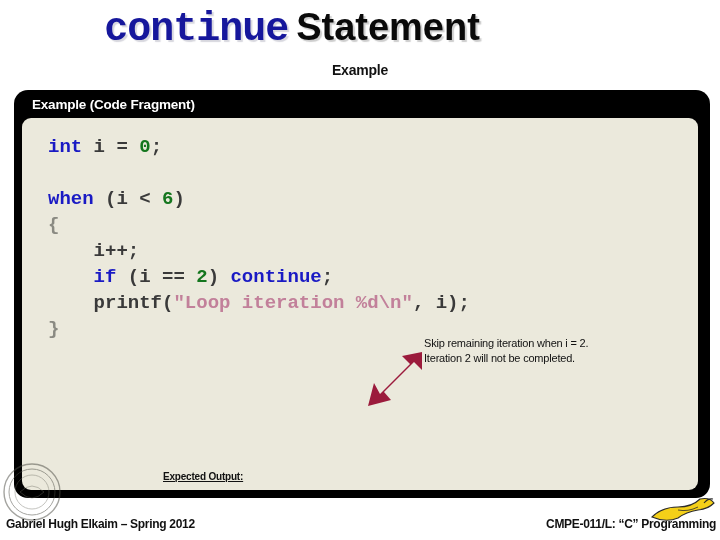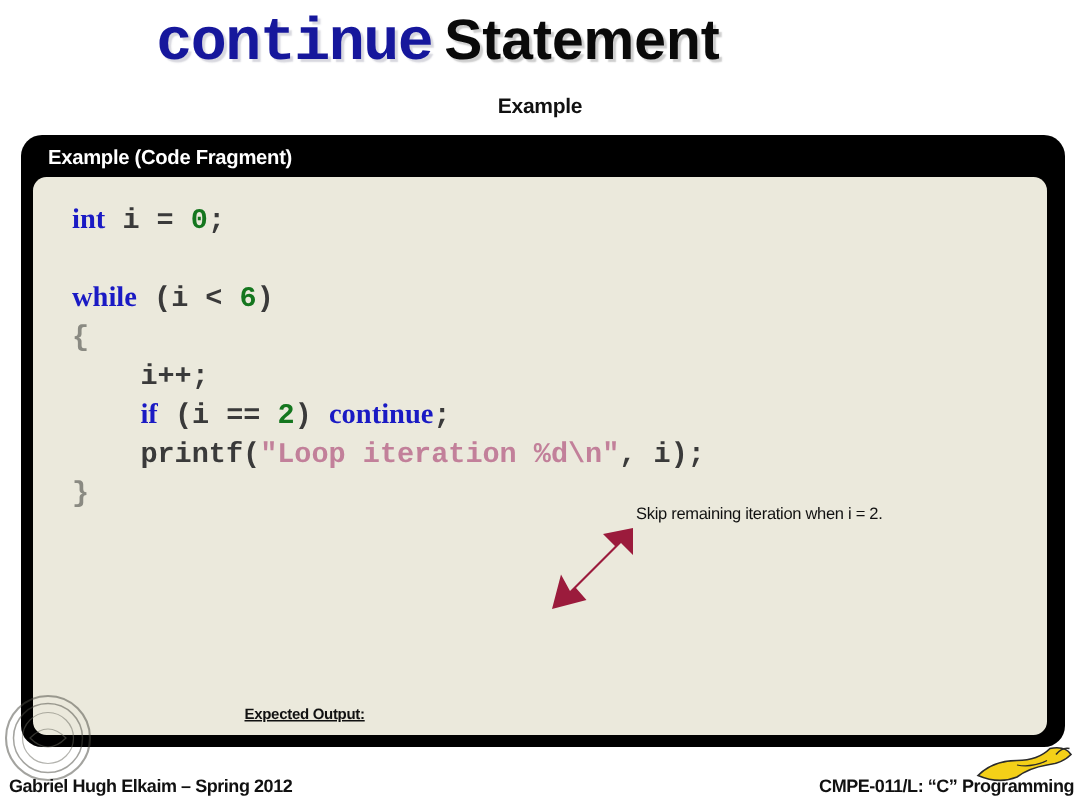--- a/index.html
+++ b/index.html
@@ -91,21 +91,21 @@
     position: absolute;
     left: 26px;
     top: 16px;
     font-family: "Liberation Mono", "DejaVu Sans Mono", monospace;
     font-size: 19px;
     font-weight: bold;
     line-height: 26px;
     white-space: pre;
     color: #3a3a3a;
   }
-  .kw   { color: #1a1ac4; font-family: Liberation Serif, serif; }
+  .kw   { color: #1a1ac4; }
   .num  { color: #14761e; }
   .str  { color: #c2809a; }
   .brc  { color: #8a8a82; }
   .pln  { color: #3a3a3a; }
   .blank-line { display: block; height: 26px; }
 
   
   #code-callout {
     position: absolute;
     left: 402px;
@@ -181,33 +181,34 @@
   <span id="title-keyword">continue</span><span id="title-rest">Statement</span>
 </div>
 <div id="subtitle">Example</div>
 
 <div id="panel">
   <div id="panel-header">Example (Code Fragment)</div>
 
   <div id="panel-body">
 
     <div id="code-area"><span class="kw">int</span><span class="pln"> i = </span><span class="num">0</span><span class="pln">;</span>
-<span class="blank-line"></span><span class="kw">while</span><span class="pln"> (i </span><span class="pln">&lt;</span><span class="pln"> </span><span class="num">6</span><span class="pln">)</span>
+<span class="blank-line"></span><span class="kw">when</span><span class="pln"> (i </span><span class="pln">&lt;</span><span class="pln"> </span><span class="num">6</span><span class="pln">)</span>
 <span class="brc">{</span>
 <span class="pln">    </span><span class="pln">i++;</span>
 <span class="pln">    </span><span class="kw">if</span><span class="pln"> (i == </span><span class="num">2</span><span class="pln">) </span><span class="kw">continue</span><span class="pln">;</span>
 <span class="pln">    </span><span class="pln">printf(</span><span class="str">"Loop iteration %d\n"</span><span class="pln">, i);</span>
 <span class="brc">}</span></div>
 
     <svg id="diag-arrow" viewBox="0 0 62 58">
       <polygon points="56,2 36,6 44,14 14,44 8,33 2,56 25,50 18,42 48,12 56,20" fill="#9B1B3C"></polygon>
     </svg>
 
     <div id="code-callout">
       <div>Skip remaining iteration when i = 2.</div>
+      <div>Iteration 2 will not be completed.</div>
     </div>
 
     <div id="expected-label">Expected Output:</div>
 
   </div>
 </div>
 
 <svg id="seal" viewBox="0 0 60 60">
   <circle cx="30" cy="30" r="28" fill="none" stroke="#4a4a42" stroke-width="1.4"></circle>
   <circle cx="30" cy="30" r="23" fill="none" stroke="#4a4a42" stroke-width="1"></circle>

